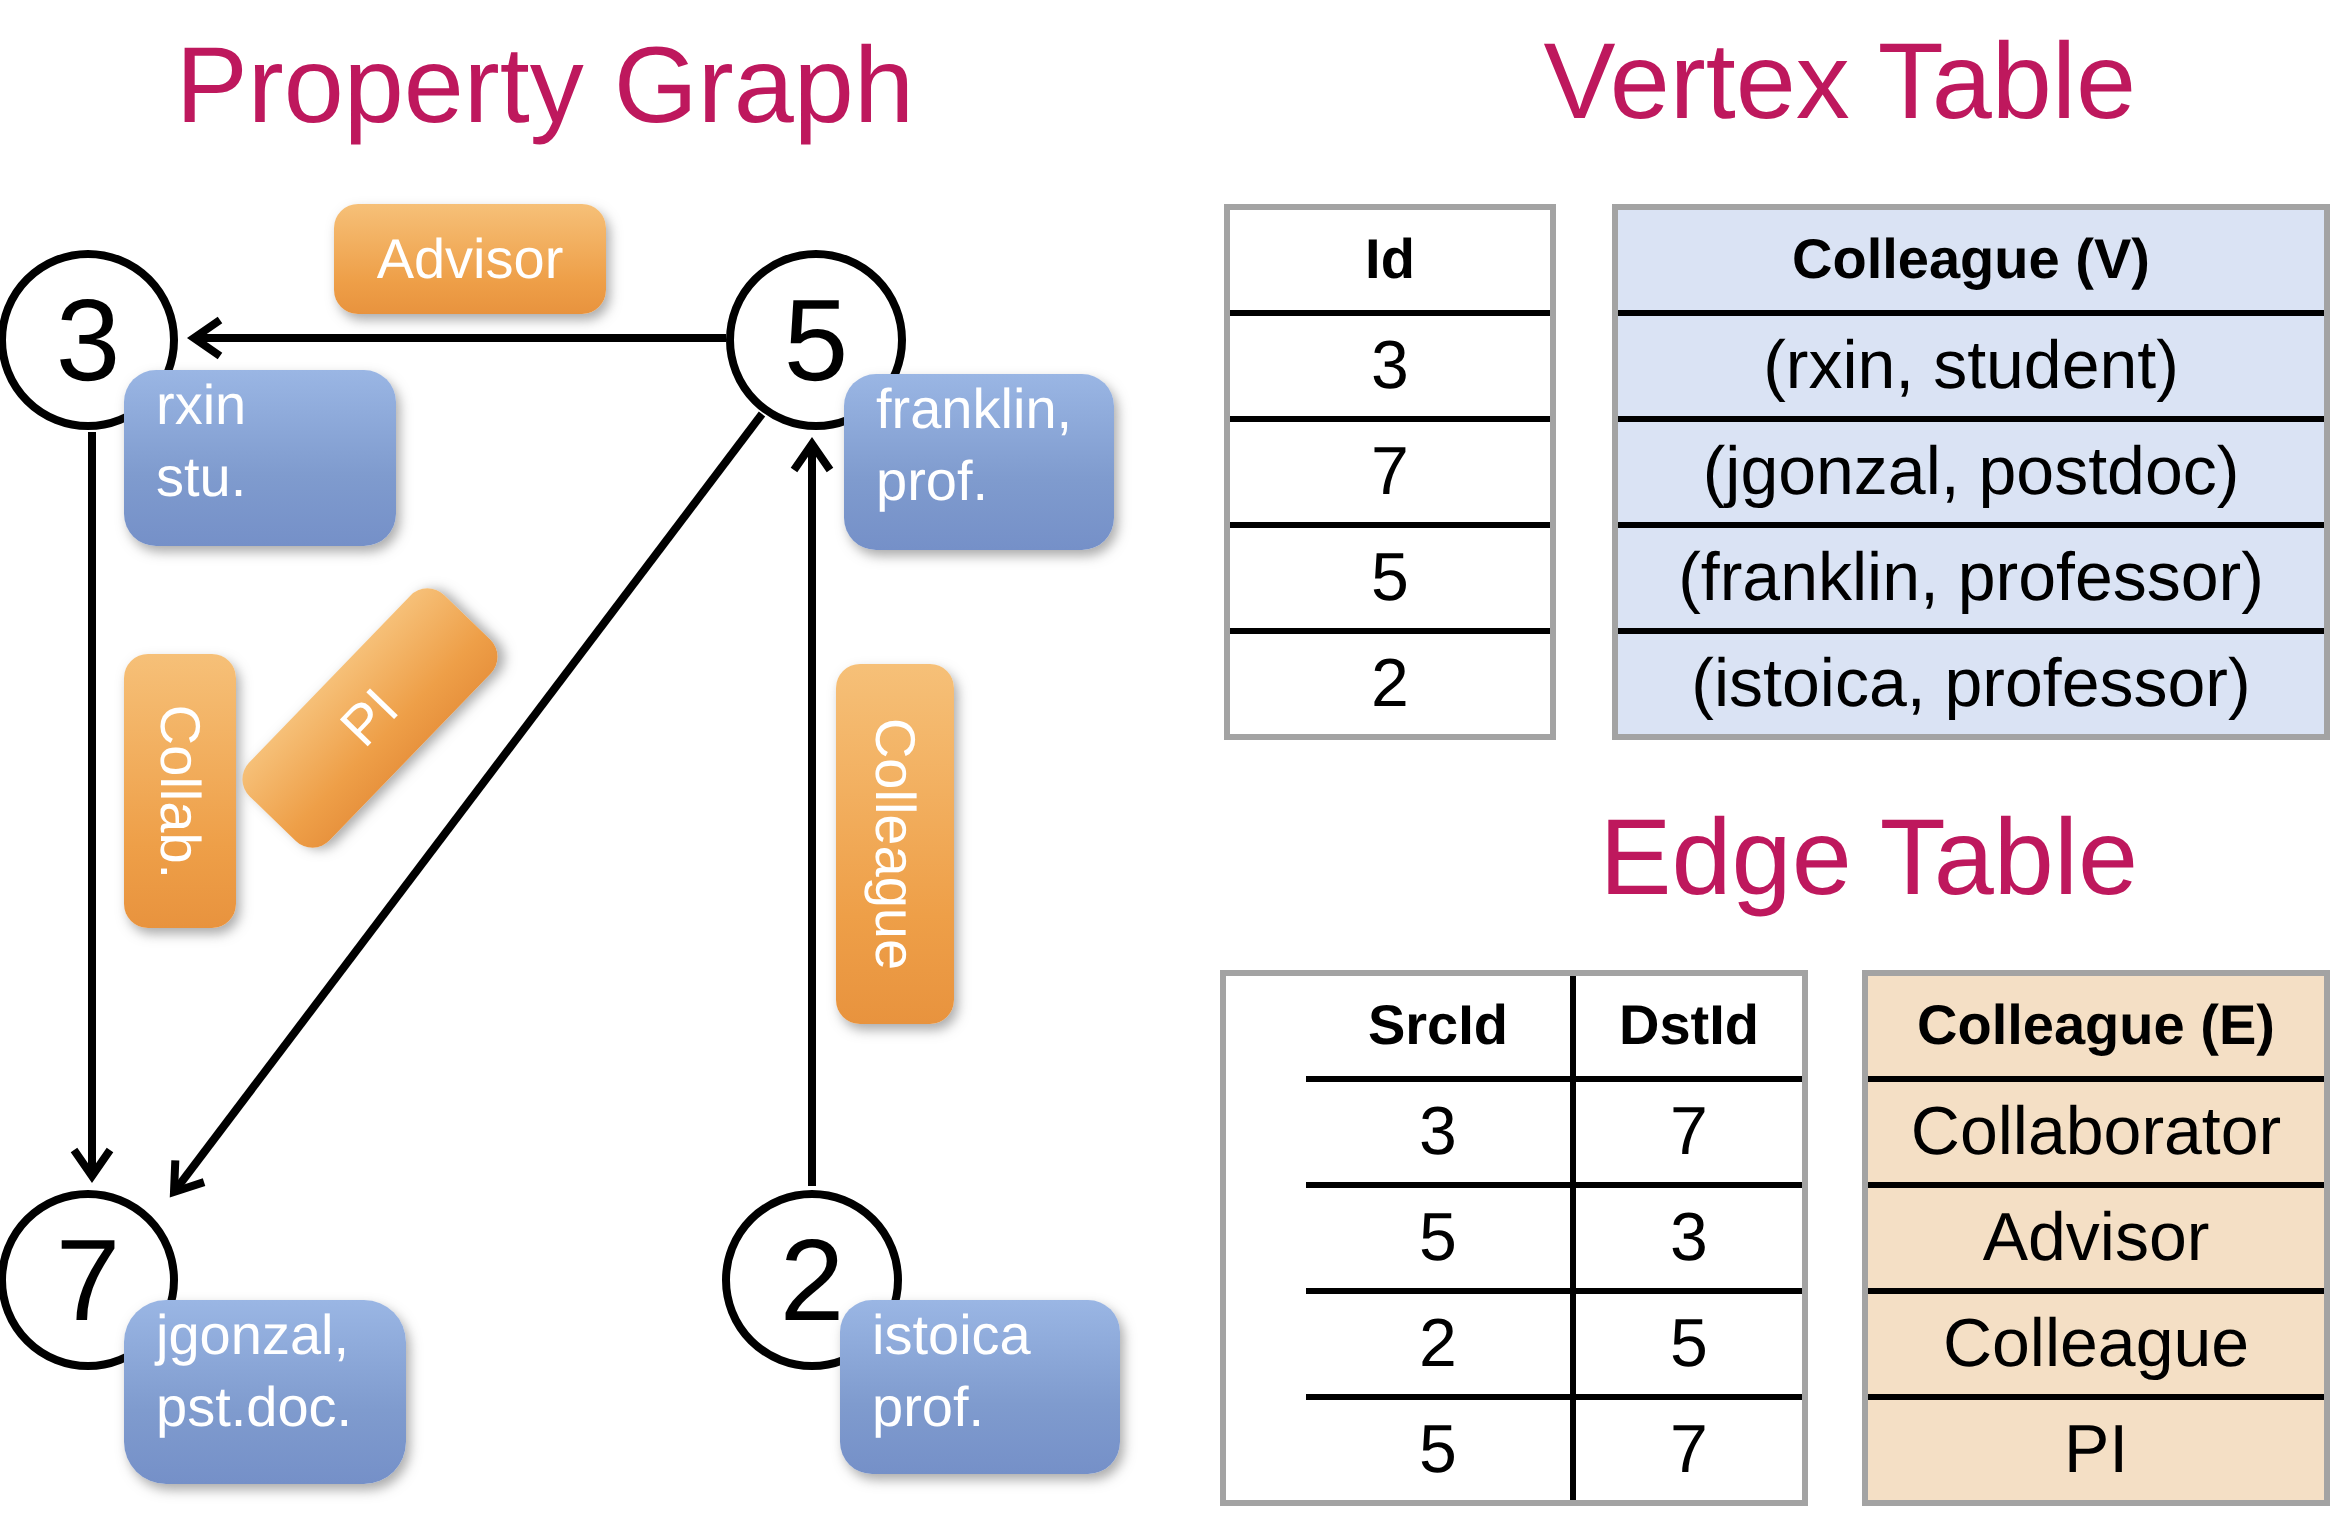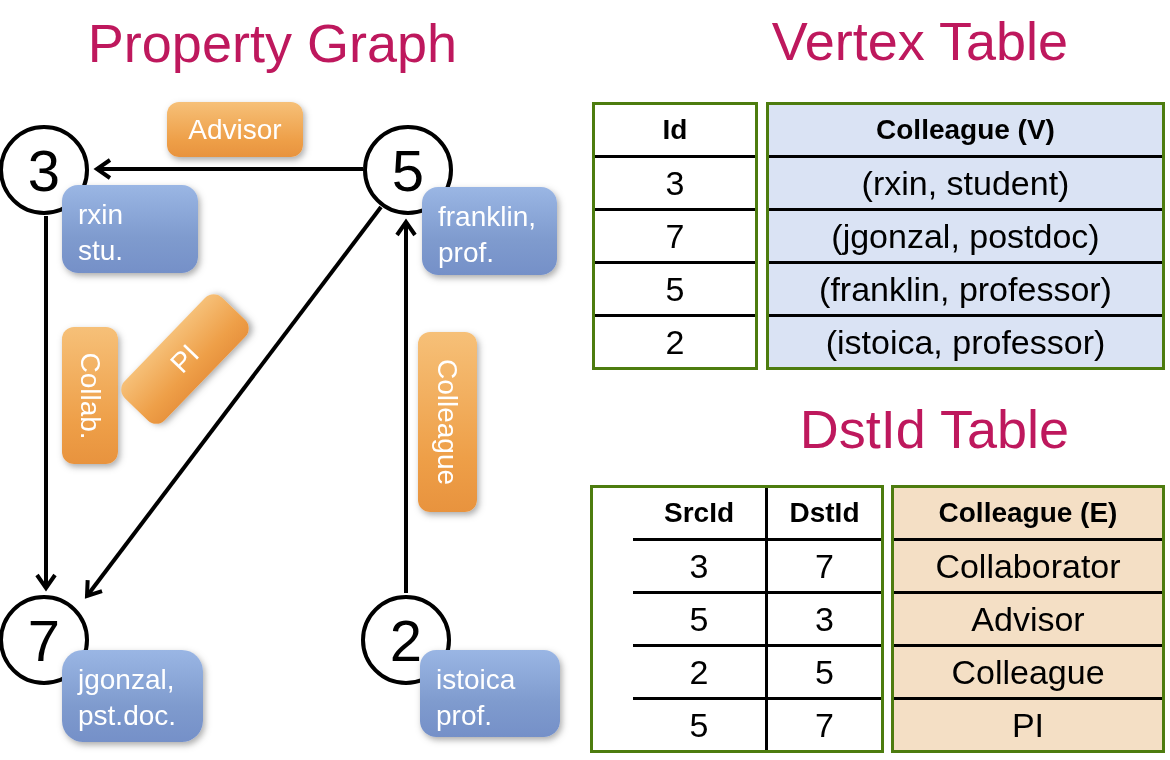--- a/index.html
+++ b/index.html
@@ -23,36 +23,36 @@
     display:flex;align-items:center;justify-content:center;
     font-size:58px;font-weight:300;color:#000;
   }
   
   .vbox{
     position:absolute;box-sizing:border-box;
     border-radius:16px;
     background:linear-gradient(180deg,#9ab6e4 0%,#7f9bce 60%,#7590c8 100%);
     box-shadow:2px 3px 6px rgba(90,90,90,.5);
     color:#fff;font-size:28px;font-weight:300;line-height:1.3;
-    padding:12px 0 0 16px;
+    padding:0 0 0 16px;
   }
   
   .pill{
     position:absolute;box-sizing:border-box;
     border-radius:12px;
     background:linear-gradient(180deg,#f6c078 0%,#ee9f48 70%,#e8933e 100%);
     box-shadow:2px 3px 6px rgba(90,90,90,.5);
     color:#fff;font-size:28px;font-weight:300;
     display:flex;align-items:center;justify-content:center;
   }
   .pill .vtext{transform:rotate(90deg);white-space:nowrap;}
   
   .tbl{position:absolute;display:flex;}
   .sub{
-    box-sizing:border-box;border:3px solid #4d7c0f;background:#fff;
+    box-sizing:border-box;border:3px solid #a3a3a3;background:#fff;margin-left:20px;
   }
   .cell{
     box-sizing:content-box;height:50px;border-top:3px solid #000;
     display:flex;align-items:center;justify-content:center;
     font-size:34px;font-weight:300;white-space:nowrap;
   }
   .cell.first{border-top:none;}
   .cell.head{font-size:28px;font-weight:bold;}
   .gap8{width:8px;}
   .gap7{width:7px;}
@@ -140,21 +140,21 @@
   <div class="gap8"></div>
   <div class="sub bluecol" style="flex:1;">
     <div class="cell head first bluecol">Colleague (V)</div>
     <div class="cell bluecol">(rxin, student)</div>
     <div class="cell bluecol">(jgonzal, postdoc)</div>
     <div class="cell bluecol">(franklin, professor)</div>
     <div class="cell bluecol">(istoica, professor)</div>
   </div>
 </div>
 
-<div class="big-title" style="left:669px;top:398px;width:400px;">DstId Table</div>
+<div class="big-title" style="left:669px;top:398px;width:400px;">Edge Table</div>
 
 <div class="tbl" style="left:590px;top:485px;width:575px;">
   <div class="sub twocol" style="width:294px;padding-left:40px;">
     <div class="cell head first">SrcId</div>
     <div class="cell head first c2">DstId</div>
     <div class="cell">3</div>
     <div class="cell c2">7</div>
     <div class="cell">5</div>
     <div class="cell c2">3</div>
     <div class="cell">2</div>

